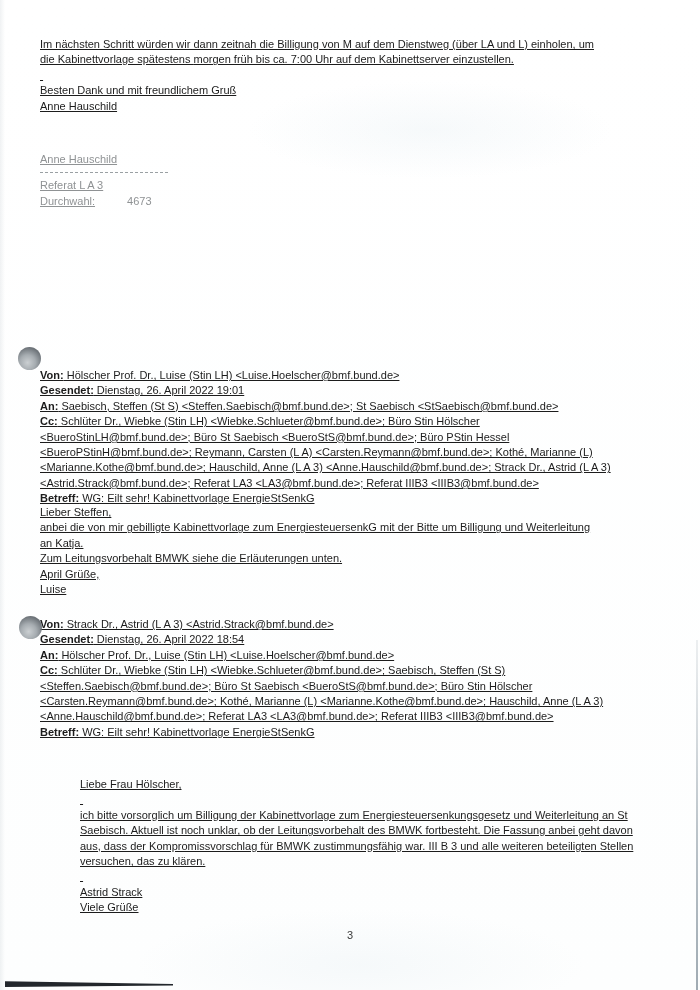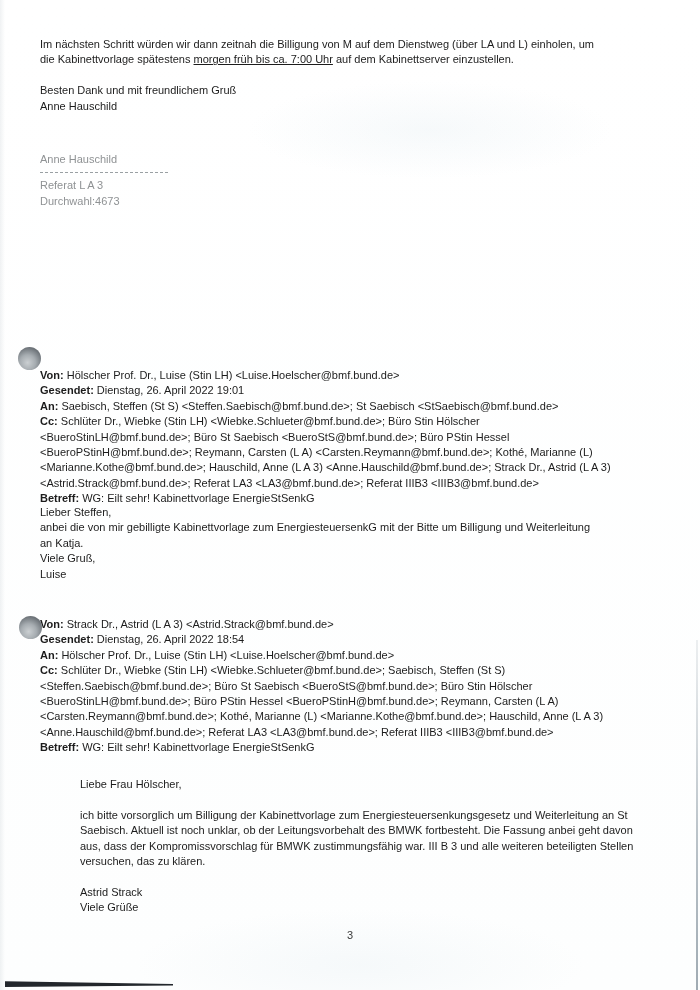--- a/index.html
+++ b/index.html
@@ -9,27 +9,27 @@
     overflow:hidden;
     background:
       radial-gradient(260px 70px at 430px 130px, rgba(226,236,241,0.30), transparent 70%),
       radial-gradient(320px 80px at 360px 965px, rgba(226,236,241,0.28), transparent 70%),
       linear-gradient(180deg,#ffffff 0%, #fdfefe 100%);
     font-family:"Liberation Sans", sans-serif;
     font-size:11px;
     line-height:15.4px;
     color:#1c1c1c;
   }
-  .block{position:absolute;left:40px;width:630px;}
+  .block{position:absolute;left:40px;width:630px;text-decoration:underline;}
   .ln{white-space:pre;min-height:15.4px;}
   .muted{color:#8f9294;}
   .sig-divider{
     width:128px;border-top:1px dashed #9aa0a3;margin:5px 0 5px 0;height:0;
   }
-  .phone-val{display:inline-block;text-align:center;}
+  .phone-val{display:inline-block;margin-left:32px;text-align:center;}
   .page-number{position:absolute;top:928px;left:0;width:700px;text-align:center;color:#3a3a3a;}
   .punch-hole{
     position:absolute;width:23px;height:23px;border-radius:50%;
     background:radial-gradient(circle at 42% 68%, #c4c9cc 0%, #9aa1a6 38%, #5b6268 72%, #4c5358 100%);
     opacity:.88;
   }
   .hole-top{left:18px;top:347px;}
   .hole-bottom{left:19px;top:616px;}
   .bottom-streak{
     position:absolute;left:5px;top:981px;width:168px;height:6px;
@@ -82,31 +82,31 @@
       <div class="ln"><span>&lt;BueroPStinH@bmf.bund.de&gt;; Reymann, Carsten (L A) &lt;Carsten.Reymann@bmf.bund.de&gt;; Kothé, Marianne (L)</span></div>
       <div class="ln"><span>&lt;Marianne.Kothe@bmf.bund.de&gt;; Hauschild, Anne (L A 3) &lt;Anne.Hauschild@bmf.bund.de&gt;; Strack Dr., Astrid (L A 3)</span></div>
       <div class="ln"><span>&lt;Astrid.Strack@bmf.bund.de&gt;; Referat LA3 &lt;LA3@bmf.bund.de&gt;; Referat IIIB3 &lt;IIIB3@bmf.bund.de&gt;</span></div>
       <div class="ln"><span style="font-weight: bold;">Betreff:</span><span> WG: Eilt sehr! Kabinettvorlage EnergieStSenkG</span></div>
     </div>
 
   <div class="block body1">
       <div class="ln"><span>Lieber Steffen,</span></div>
       <div class="ln"><span>anbei die von mir gebilligte Kabinettvorlage zum EnergiesteuersenkG mit der Bitte um Billigung und Weiterleitung</span></div>
       <div class="ln"><span>an Katja.</span></div>
-      <div class="ln"><span>Viele Gruß,</span></div>
+      <div class="ln"><span>Zum Leitungsvorbehalt BMWK siehe die Erläuterungen unten.</span></div>
+      <div class="ln"><span>April Grüße,</span></div>
       <div class="ln"><span>Luise</span></div>
     </div>
 
   <div class="block hdr2">
       <div class="ln"><span style="font-weight: bold;">Von:</span><span> Strack Dr., Astrid (L A 3) &lt;Astrid.Strack@bmf.bund.de&gt;</span></div>
       <div class="ln"><span style="font-weight: bold;">Gesendet:</span><span> Dienstag, 26. April 2022 18:54</span></div>
       <div class="ln"><span style="font-weight: bold;">An:</span><span> Hölscher Prof. Dr., Luise (Stin LH) &lt;Luise.Hoelscher@bmf.bund.de&gt;</span></div>
       <div class="ln"><span style="font-weight: bold;">Cc:</span><span> Schlüter Dr., Wiebke (Stin LH) &lt;Wiebke.Schlueter@bmf.bund.de&gt;; Saebisch, Steffen (St S)</span></div>
       <div class="ln"><span>&lt;Steffen.Saebisch@bmf.bund.de&gt;; Büro St Saebisch &lt;BueroStS@bmf.bund.de&gt;; Büro Stin Hölscher</span></div>
-      <div class="ln"><span>&lt;BueroStinLH@bmf.bund.de&gt;; Büro PStin Hessel &lt;BueroPStinH@bmf.bund.de&gt;; Reymann, Carsten (L A)</span></div>
       <div class="ln"><span>&lt;Carsten.Reymann@bmf.bund.de&gt;; Kothé, Marianne (L) &lt;Marianne.Kothe@bmf.bund.de&gt;; Hauschild, Anne (L A 3)</span></div>
       <div class="ln"><span>&lt;Anne.Hauschild@bmf.bund.de&gt;; Referat LA3 &lt;LA3@bmf.bund.de&gt;; Referat IIIB3 &lt;IIIB3@bmf.bund.de&gt;</span></div>
       <div class="ln"><span style="font-weight: bold;">Betreff:</span><span> WG: Eilt sehr! Kabinettvorlage EnergieStSenkG</span></div>
     </div>
 
   <div class="block body2">
       <div class="ln"><span>Liebe Frau Hölscher,</span></div>
       <div class="ln">&nbsp;</div>
       <div class="ln"><span>ich bitte vorsorglich um Billigung der Kabinettvorlage zum Energiesteuersenkungsgesetz und Weiterleitung an St</span></div>
       <div class="ln"><span>Saebisch. Aktuell ist noch unklar, ob der Leitungsvorbehalt des BMWK fortbesteht. Die Fassung anbei geht davon</span></div>

